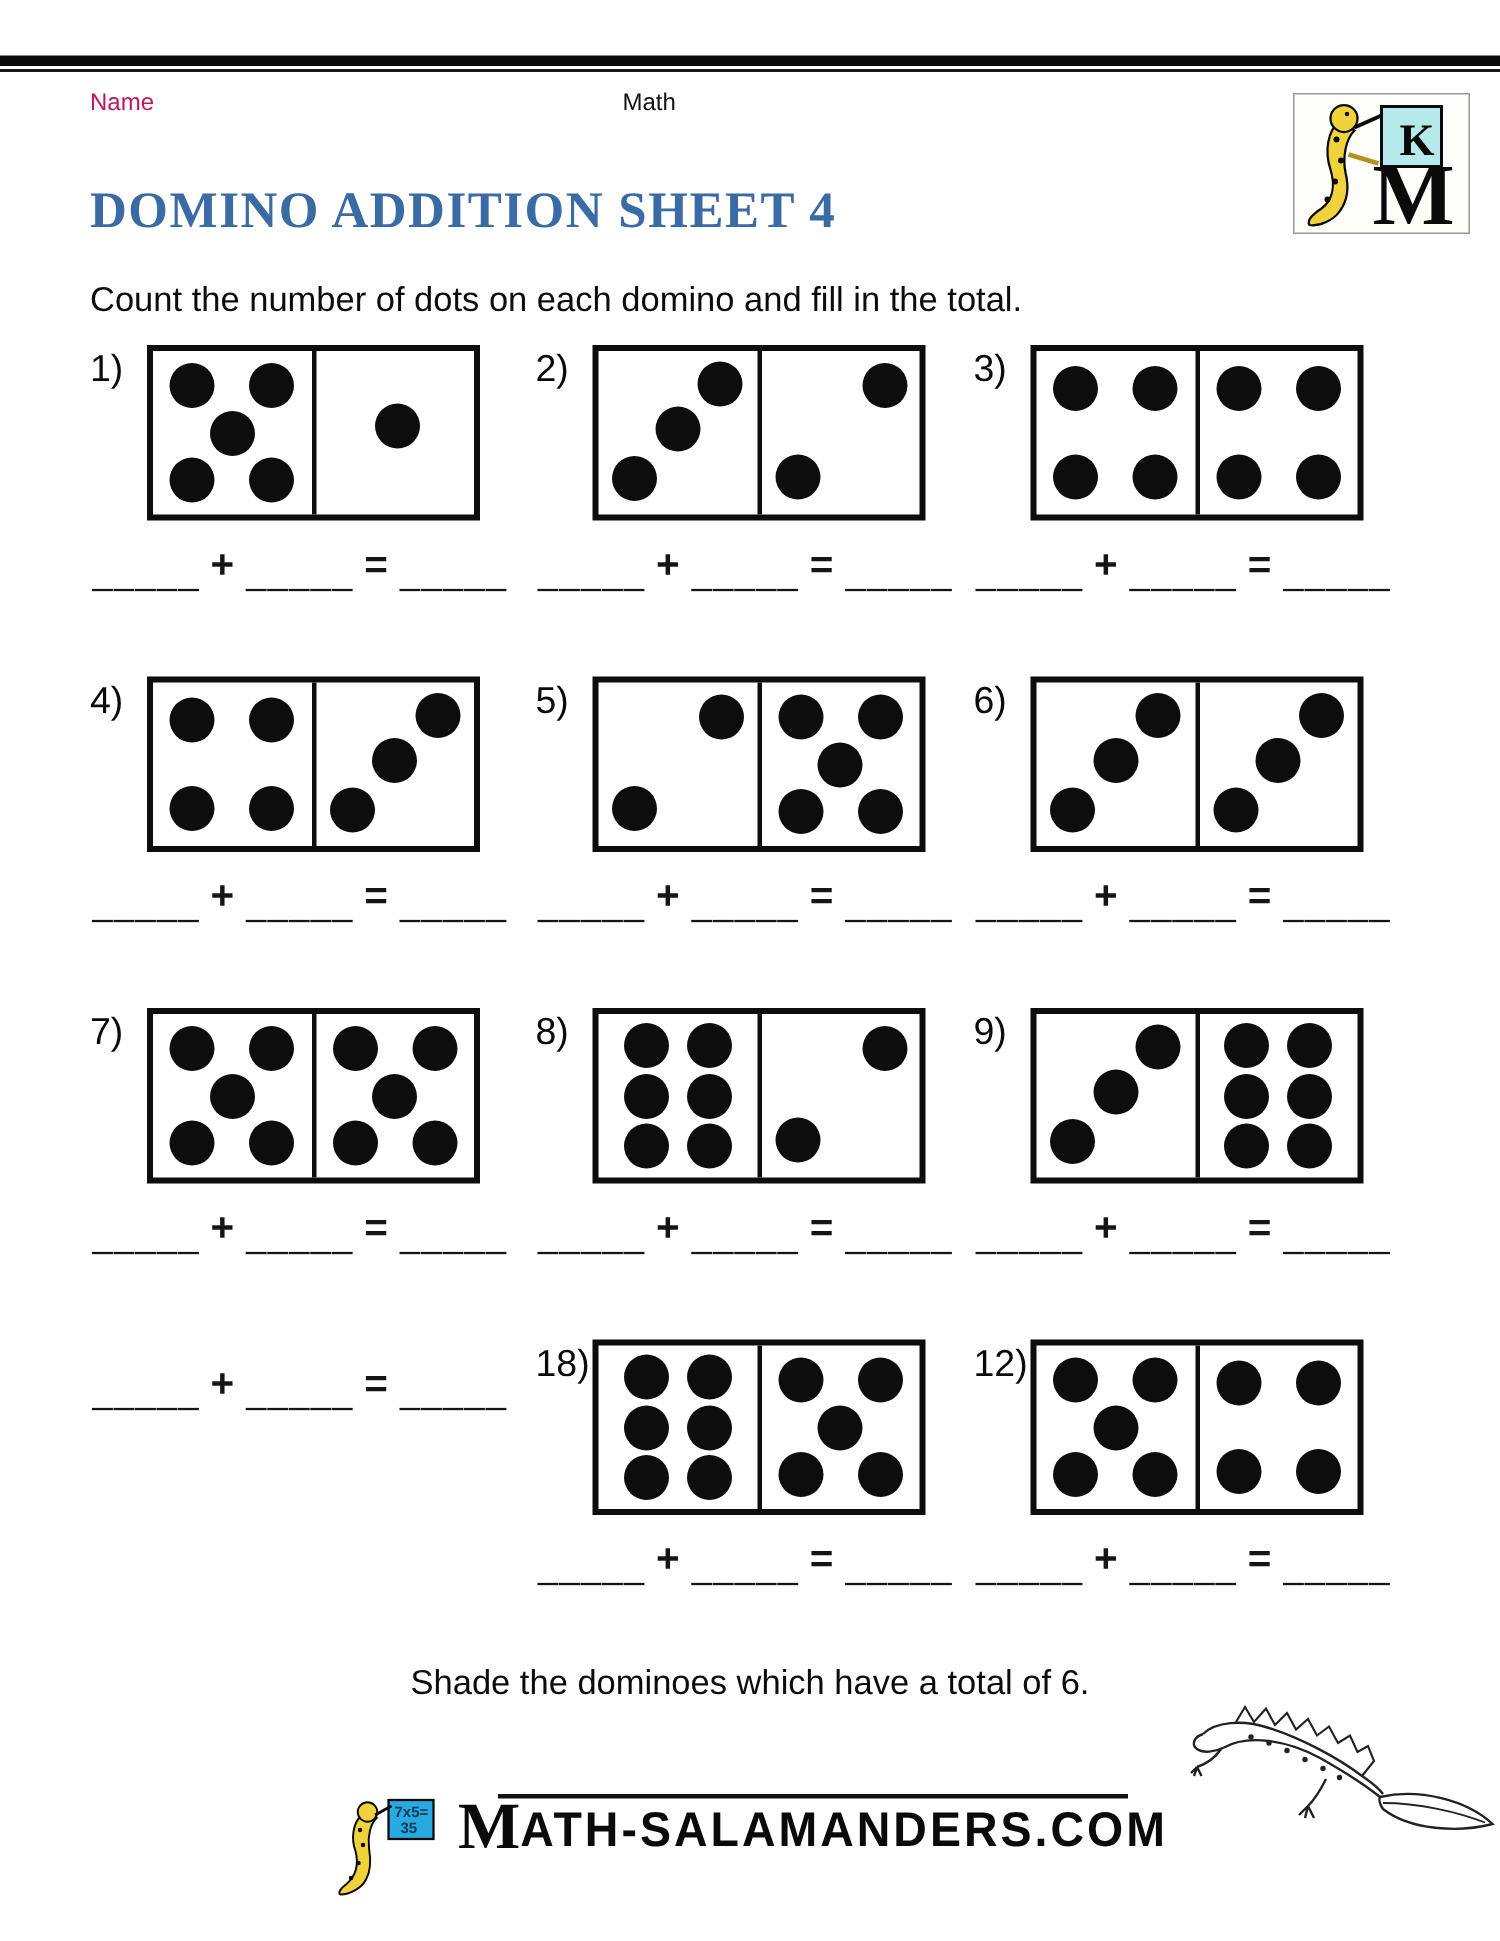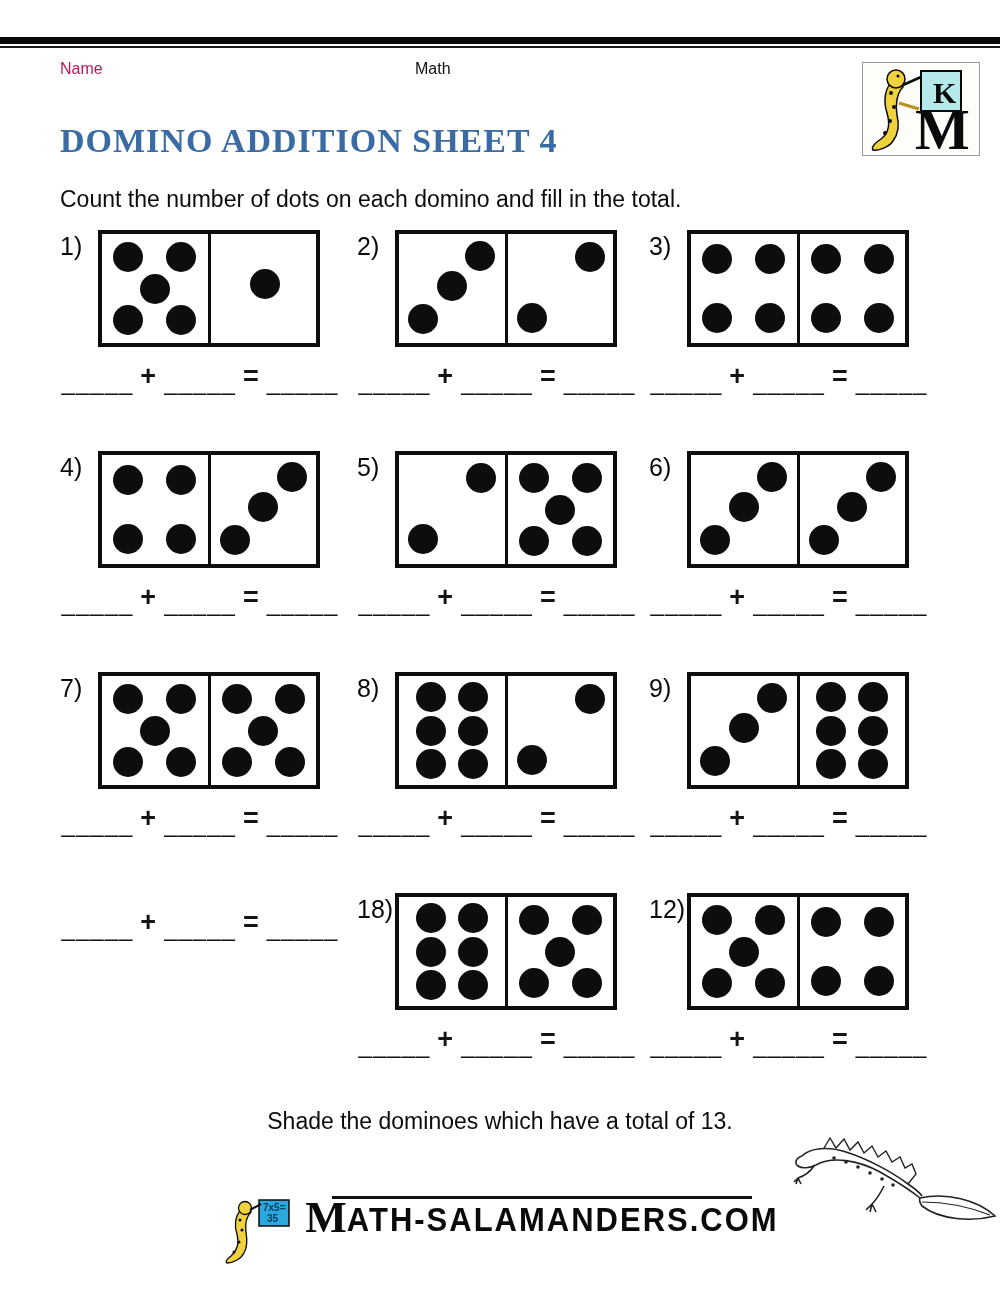--- a/index.html
+++ b/index.html
@@ -399,21 +399,21 @@
       <div class="blanks">
         <span class="blank">_____</span>
         <span class="op">+</span>
         <span class="blank">_____</span>
         <span class="op">=</span>
         <span class="blank">_____</span>
       </div>
     </div>
   </div>
 
-<div class="shade-instruction">Shade the dominoes which have a total of 13.</div>
+<div class="shade-instruction">Shade the dominoes which have a total of 6.</div>
 
 <div class="newt">
   <svg width="215" height="95" viewBox="0 0 215 95" fill="none" stroke="#222" stroke-width="1.6">
 
     <path d="M14,28 C8,30 6,35 10,38 C14,41 22,40 28,37"></path>
 
     <path d="M28,37 C44,28 70,32 92,44 C108,53 122,62 132,70"></path>
     <path d="M14,28 C22,20 40,18 58,24 C80,31 104,44 120,56 C126,60 131,64 134,68"></path>
 
     <path d="M36,20 L42,10 L48,20 L56,11 L62,22 L70,14 L76,25 L84,18 L90,29 L98,23 L104,34 L112,29 L117,40 L124,36 L128,46 L120,56" stroke-width="1.4"></path>

